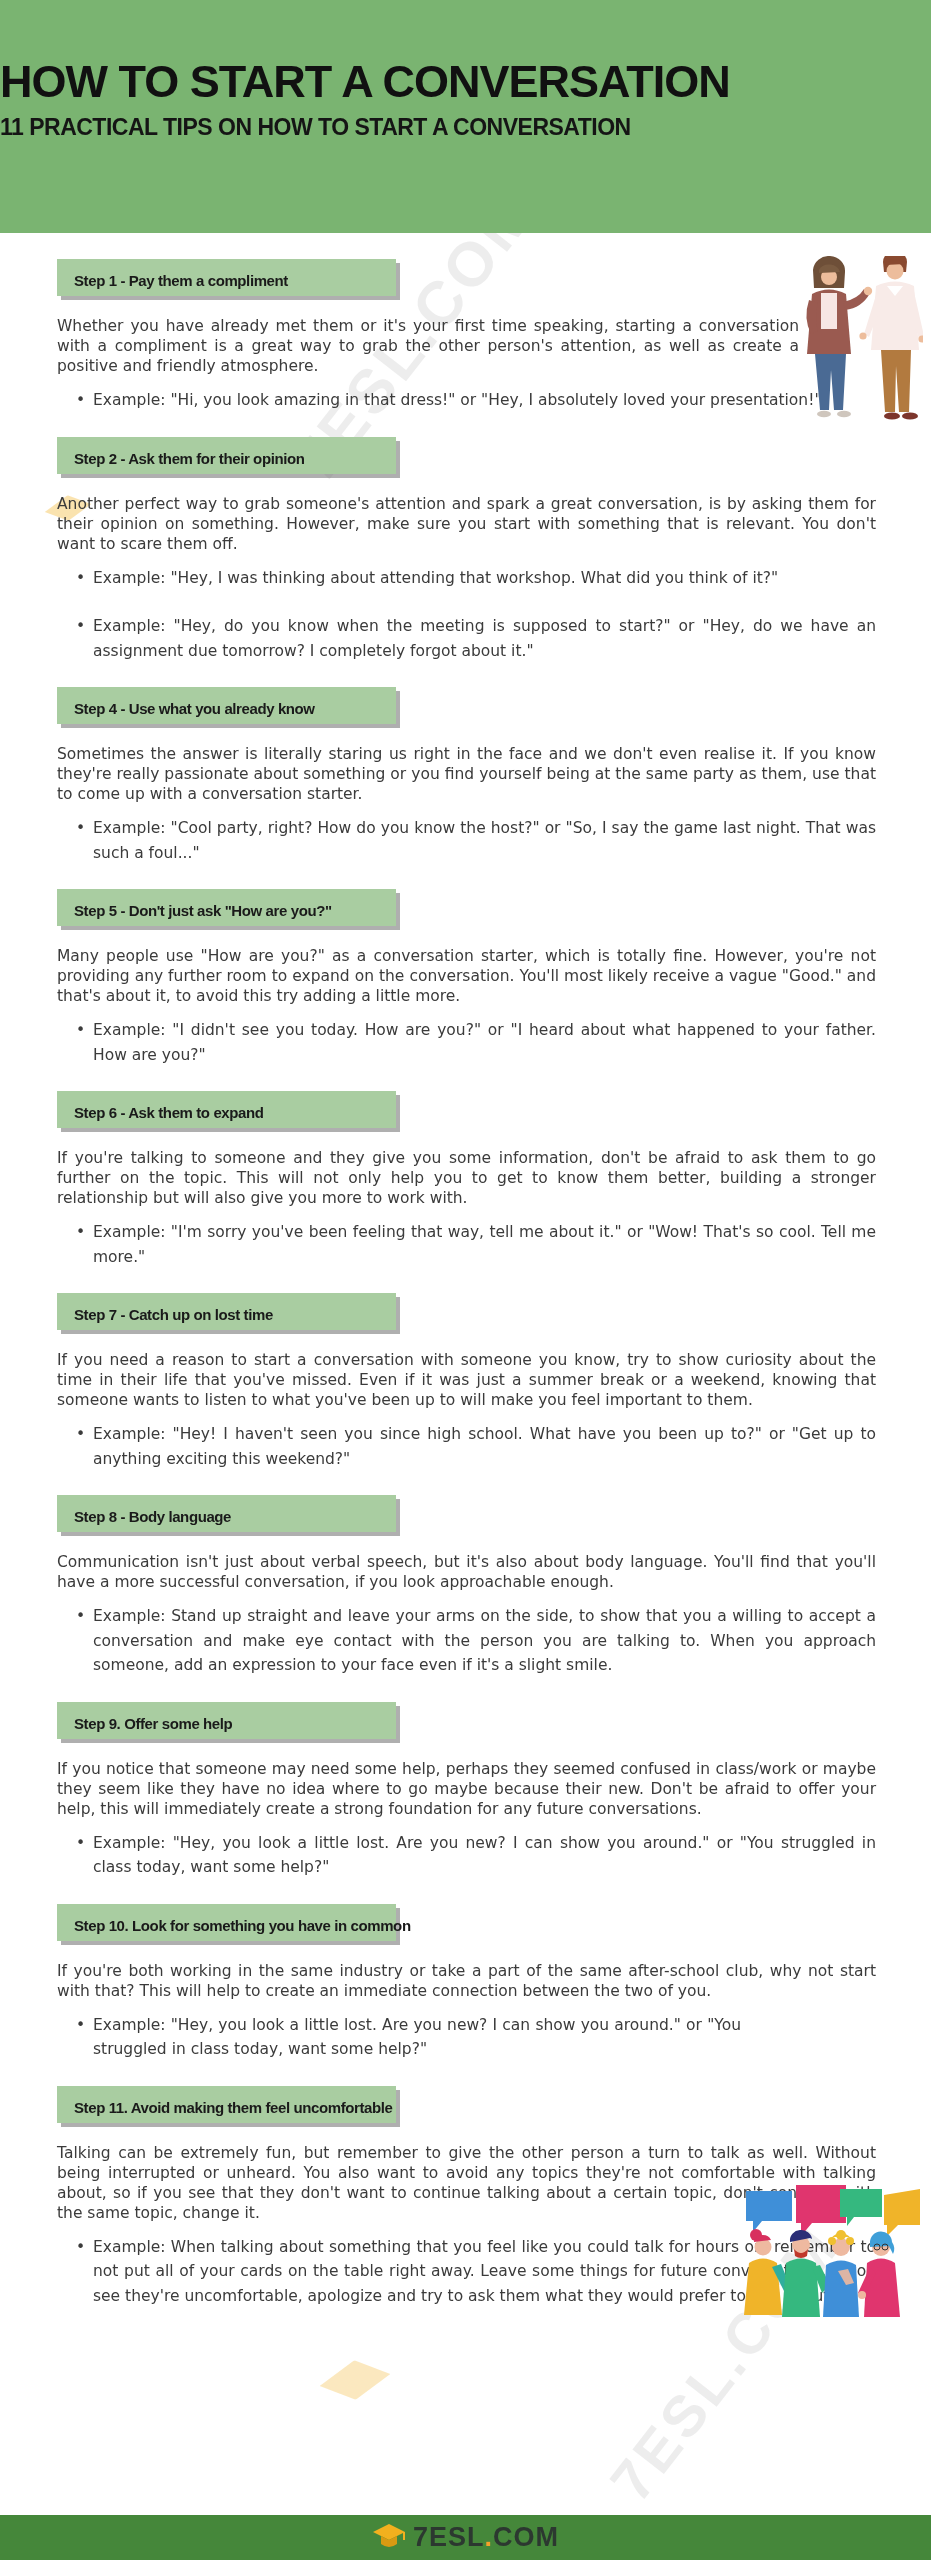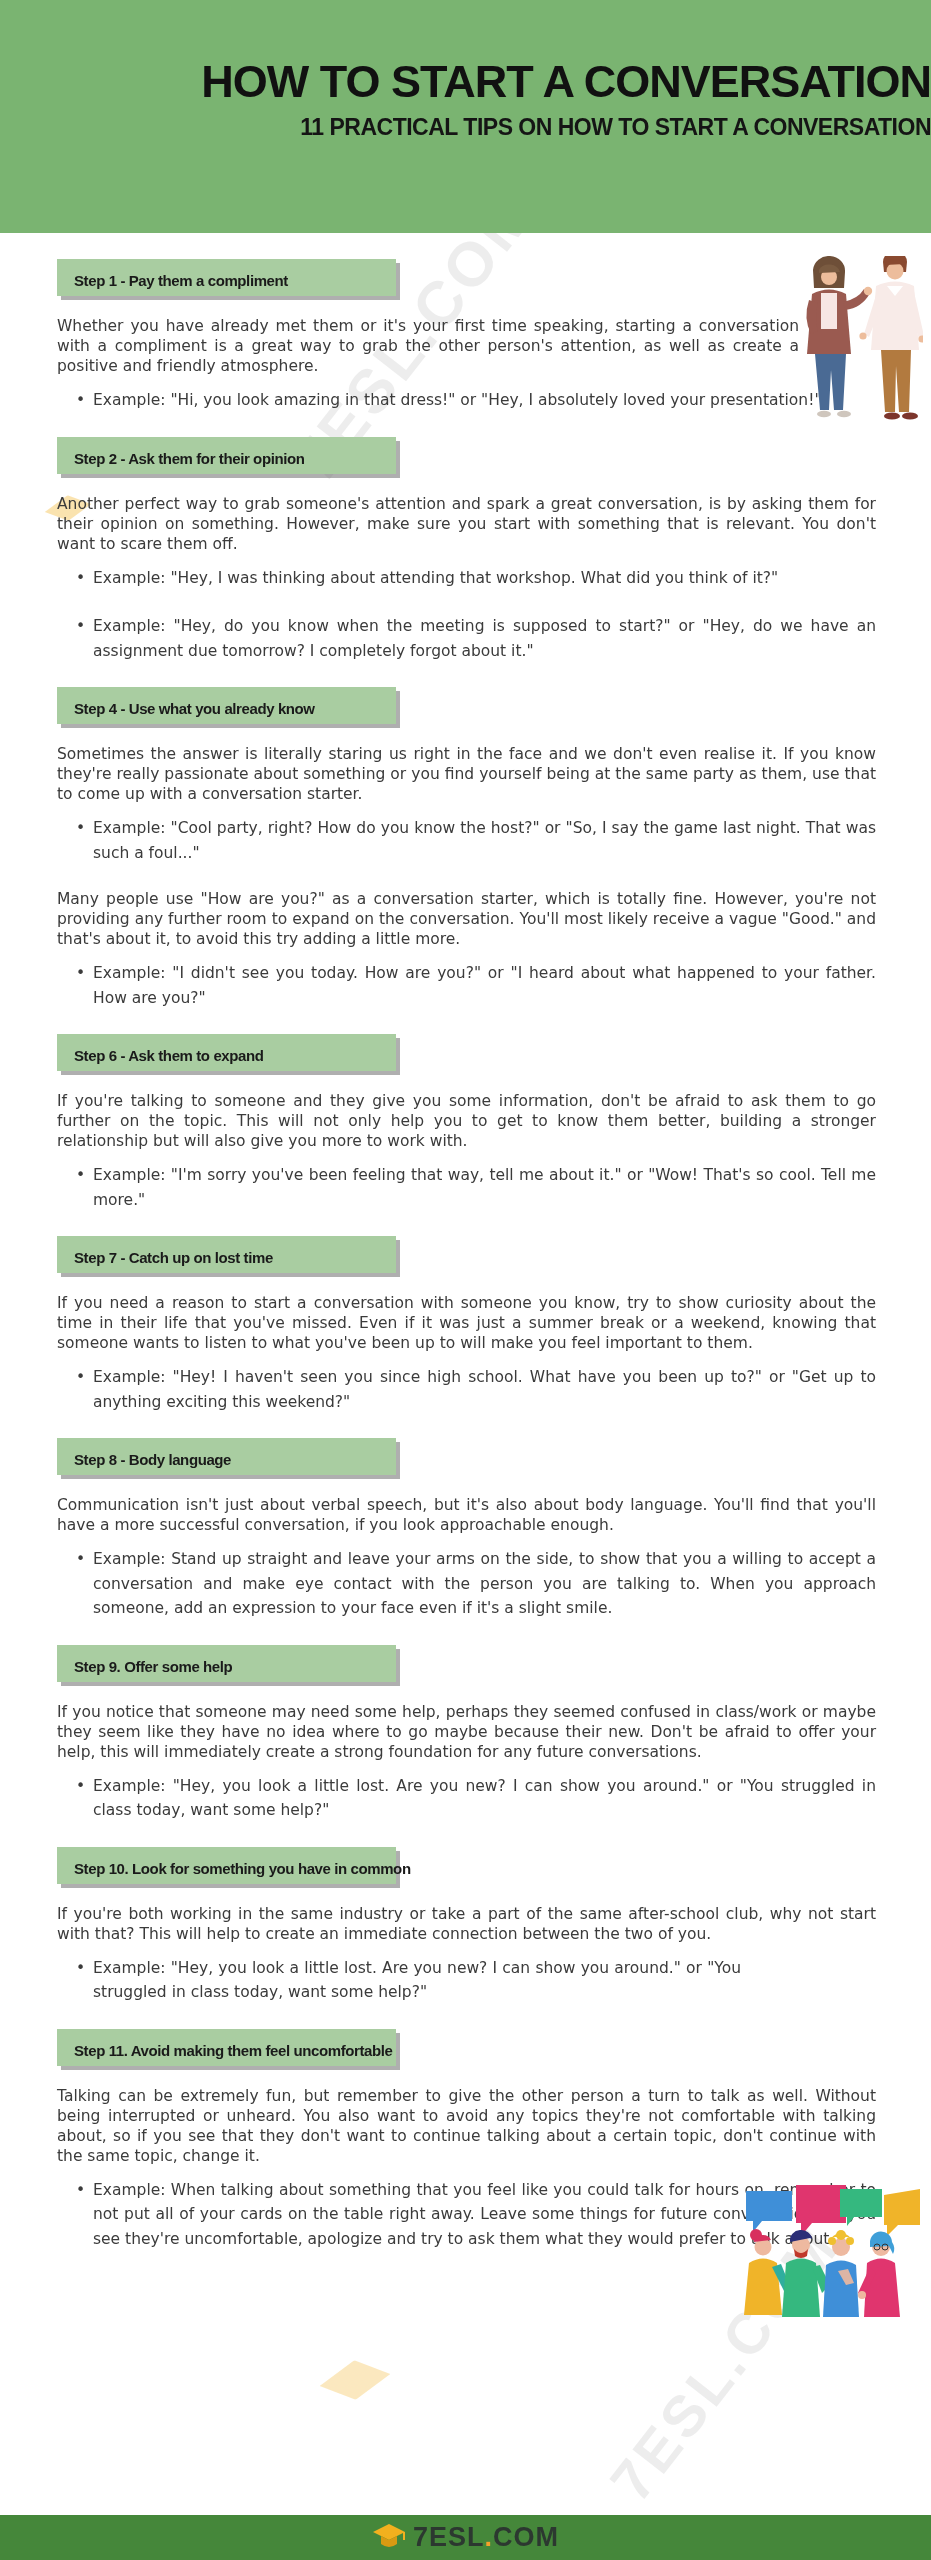--- a/index.html
+++ b/index.html
@@ -1,20 +1,20 @@
 <!DOCTYPE html>
 <html><head>
 <meta charset="utf-8">
 <style>
   html,body{margin:0;padding:0;}
   body{font-family:"DejaVu Sans","Liberation Sans",sans-serif;background:#ffffff;}
   .page{position:relative;width:931px;height:2560px;background:#ffffff;overflow:hidden;}
 
   
-  .header{position:relative;width:100%;height:233px;background:#7ab471;text-align:right;z-index:2;}
+  .header{position:relative;width:100%;height:233px;background:#7ab471;text-align:left;z-index:2;}
   .header .title{padding-top:58px;font-size:45px;line-height:48px;font-weight:bold;color:#111111;letter-spacing:-1px;font-family:"Liberation Sans",sans-serif;}
   .header .subtitle{margin-top:8px;font-size:23px;font-weight:bold;color:#151515;letter-spacing:-0.5px;font-family:"Liberation Sans",sans-serif;}
 
   
   .wm{position:absolute;color:rgba(140,140,140,0.16);font-weight:bold;font-size:62px;letter-spacing:4px;transform:rotate(-52deg);white-space:nowrap;z-index:1;pointer-events:none;font-family:"Liberation Sans",sans-serif;}
   .wm-cap{position:absolute;width:0;height:0;opacity:0.35;z-index:1;pointer-events:none;}
   .wm-cap .diamond{width:46px;height:26px;background:#f2b01e;transform:skewX(-8deg) rotate(-10deg);clip-path:polygon(50% 0,100% 50%,50% 100%,0 50%);}
 
   
   .steps{position:relative;padding:26px 55px 0 57px;z-index:2;}
@@ -149,20 +149,23 @@
 
   <div class="step">
     <div class="step-bar">
       <span>Step 4 - Use what you already know</span>
     </div>
     <p class="para">Sometimes the answer is literally staring us right in the face and we don't even realise it. If you know they're really passionate about something or you find yourself being at the same party as them, use that to come up with a conversation starter.</p>
     <div class="example">Example: "Cool party, right? How do you know the host?" or "So, I say the game last night. That was such a foul..."</div>
   </div>
 
   <div class="step">
+    <div class="step-bar">
+      <span>Step 5 - Don't just ask "How are you?"</span>
+    </div>
     <p class="para">Many people use "How are you?" as a conversation starter, which is totally fine. However, you're not providing any further room to expand on the conversation. You'll most likely receive a vague "Good." and that's about it, to avoid this try adding a little more.</p>
     <div class="example">Example: "I didn't see you today. How are you?" or "I heard about what happened to your father. How are you?"</div>
   </div>
 
   <div class="step">
     <div class="step-bar">
       <span>Step 6 - Ask them to expand</span>
     </div>
     <p class="para">If you're talking to someone and they give you some information, don't be afraid to ask them to go further on the topic. This will not only help you to get to know them better, building a stronger relationship but will also give you more to work with.</p>
     <div class="example">Example: "I'm sorry you've been feeling that way, tell me about it." or "Wow! That's so cool. Tell me more."</div>

